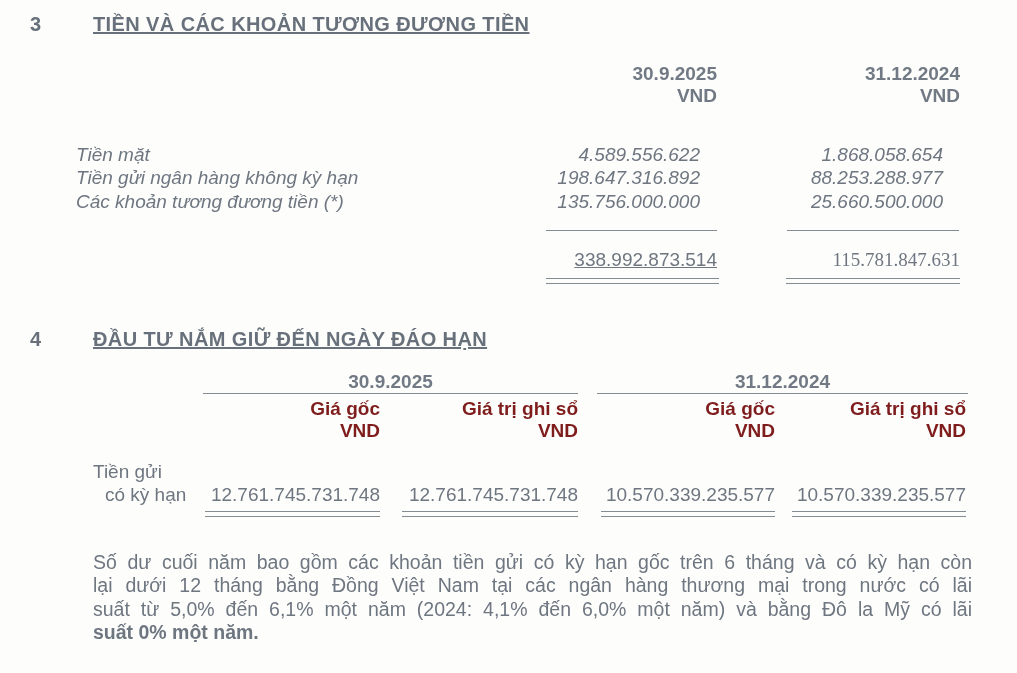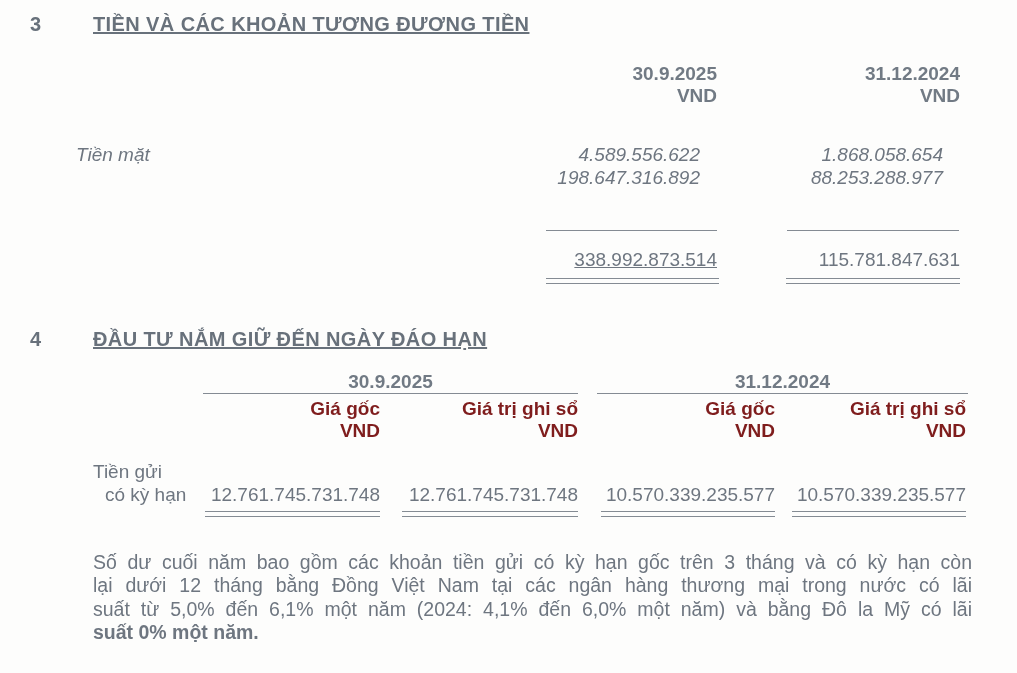--- a/index.html
+++ b/index.html
@@ -132,30 +132,36 @@
     <div>VND</div>
   </div>
 
   <div class="s3-rows">
     <div class="s3-row">
       <span class="row-label">Tiền mặt</span>
       <span class="num-cell v1">4.589.556.622</span>
       <span class="num-cell v2">1.868.058.654</span>
     </div>
     <div class="s3-row">
+      <span class="row-label">Tiền gửi ngân hàng không kỳ hạn</span>
       <span class="num-cell v1">198.647.316.892</span>
       <span class="num-cell v2">88.253.288.977</span>
     </div>
+    <div class="s3-row">
+      <span class="row-label">Các khoản tương đương tiền (*)</span>
+      <span class="num-cell v1">135.756.000.000</span>
+      <span class="num-cell v2">25.660.500.000</span>
+    </div>
   </div>
 
   <div class="rule" style="left:546px; top:230px; width:171px;"></div>
   <div class="rule" style="left:787px; top:230px; width:172px;"></div>
 
   <div class="num-cell" style="left:507px; top:249px;text-decoration:underline;">338.992.873.514</div>
-  <div class="num-cell" style="left:750px; top:249px;">115.781.847.631</div>
+  <div class="num-cell" style="left:750px; top:249px;font-family:Liberation Serif, serif;">115.781.847.631</div>
 
   <div class="dbl-rule" style="left:546px; top:278px; width:173px;"></div>
   <div class="dbl-rule" style="left:786px; top:278px; width:174px;"></div>
 
   <div class="sec-num" style="left:30px; top:328px;">4</div>
   <div class="sec-title" style="top:328px;">ĐẦU TƯ NẮM GIỮ ĐẾN NGÀY ĐÁO HẠN</div>
 
   <div class="group-head" style="left:203px; top:371px; width:375px;">30.9.2025</div>
   <div class="group-head" style="left:597px; top:371px; width:371px;">31.12.2024</div>
 
@@ -186,19 +192,19 @@
   <div class="num-cell" style="left:368px; top:484px;">12.761.745.731.748</div>
   <div class="num-cell" style="left:565px; top:484px;">10.570.339.235.577</div>
   <div class="num-cell" style="left:756px; top:484px;">10.570.339.235.577</div>
 
   <div class="dbl-rule" style="left:205px; top:511px; width:175px;"></div>
   <div class="dbl-rule" style="left:402px; top:511px; width:176px;"></div>
   <div class="dbl-rule" style="left:601px; top:511px; width:174px;"></div>
   <div class="dbl-rule" style="left:792px; top:511px; width:174px;"></div>
 
   <div class="note">
-    <div class="note-line">Số dư cuối năm bao gồm các khoản tiền gửi có kỳ hạn gốc trên 3 tháng và có kỳ hạn còn</div>
+    <div class="note-line">Số dư cuối năm bao gồm các khoản tiền gửi có kỳ hạn gốc trên 6 tháng và có kỳ hạn còn</div>
     <div class="note-line">lại dưới 12 tháng bằng Đồng Việt Nam tại các ngân hàng thương mại trong nước có lãi</div>
     <div class="note-line">suất từ 5,0% đến 6,1% một năm (2024: 4,1% đến 6,0% một năm) và bằng Đô la Mỹ có lãi</div>
     <div class="note-line last">suất 0% một năm.</div>
   </div>
 
 </div>
 
 </body></html>

